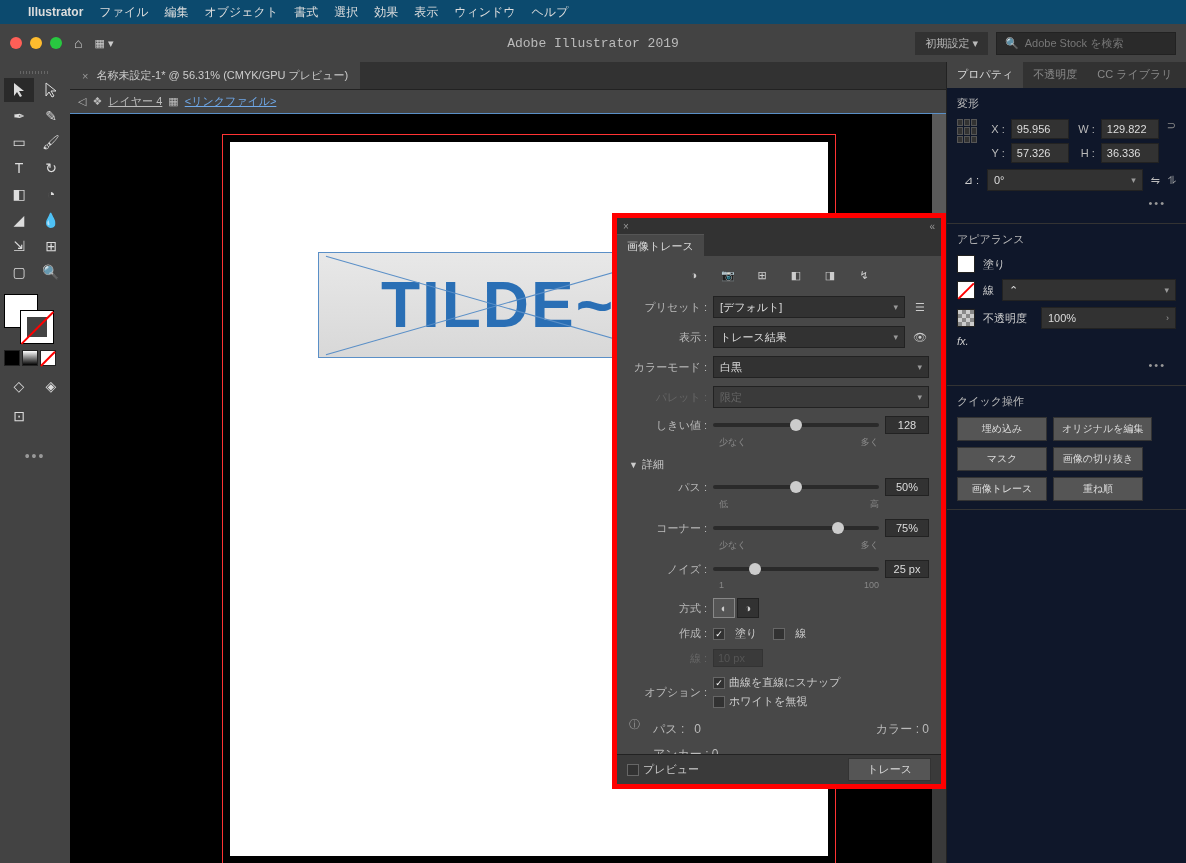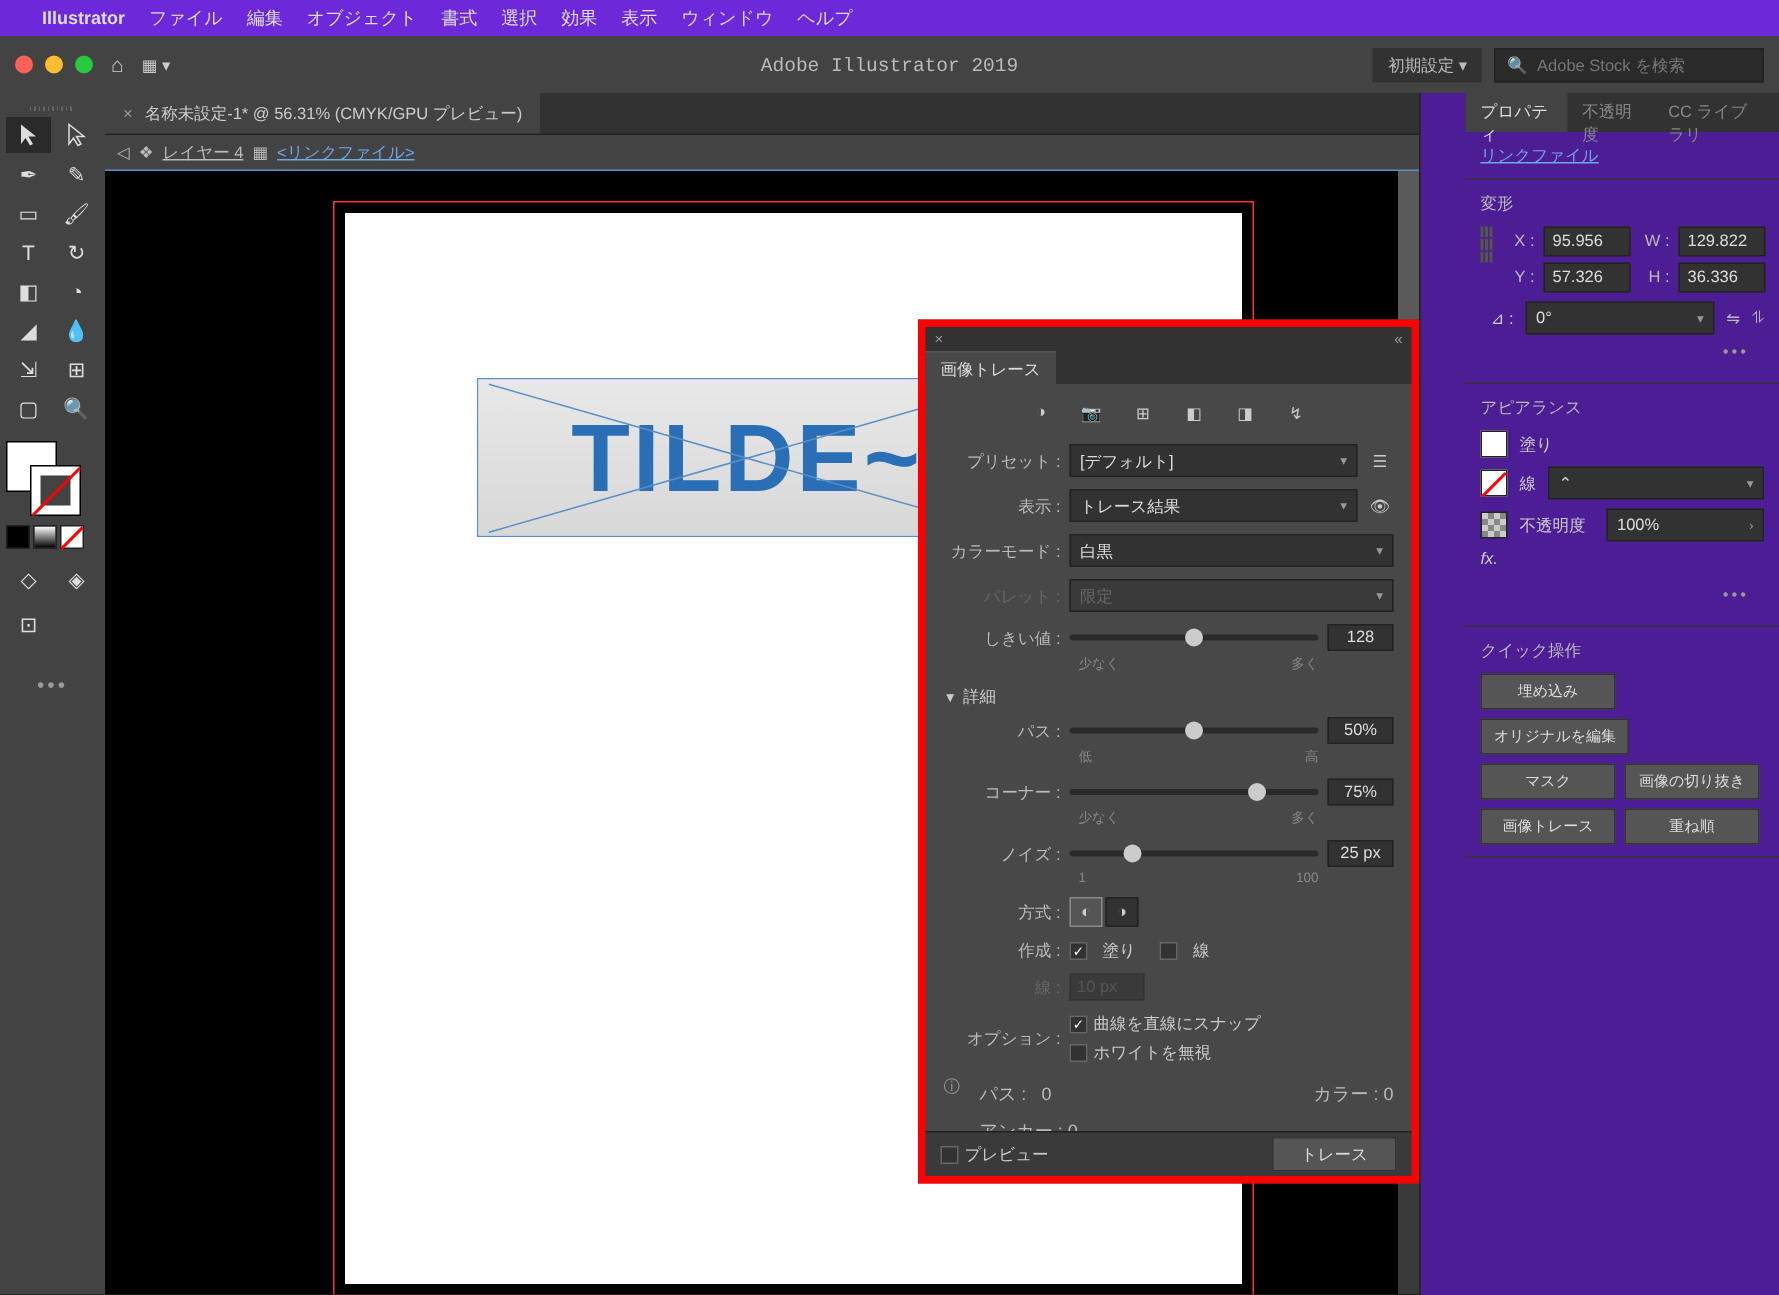--- a/index.html
+++ b/index.html
@@ -1,18 +1,18 @@
 <!DOCTYPE html>
 <html><head>
 <meta charset="utf-8">
 <style>
 * { margin: 0; padding: 0; box-sizing: border-box; font-family: -apple-system, "Hiragino Sans", sans-serif; }
 body { background: #323232; color: #ccc; font-size: 11px; width: 1186px; height: 863px; overflow: hidden; position: relative; }
 
-.menubar { height: 24px; background: #6d28d9; display: flex; align-items: center; padding: 4px 12px; gap: 16px; color: #ddd; font-size: 12px; }
+.menubar { height: 24px; background: #0c4a6e; display: flex; align-items: center; padding: 4px 12px; gap: 16px; color: #ddd; font-size: 12px; }
 .menubar .apple { font-size: 14px; }
 .menubar .app-name { font-weight: 600; }
 .menubar span { cursor: default; }
 
 .titlebar { height: 38px; background: #434343; display: flex; align-items: center; padding: 0 10px; position: relative; }
 .traffic { display: flex; gap: 8px; }
 .traffic span { width: 12px; height: 12px; border-radius: 50%; display: inline-block; }
 .tl-red { background: #ff5f57; }
 .tl-yellow { background: #febc2e; }
 .tl-green { background: #28c840; }
@@ -83,21 +83,21 @@
 .method-btn { width: 22px; height: 20px; background: #323232; border: 1px solid #222; display: flex; align-items: center; justify-content: center; cursor: pointer; }
 .method-btn.active { background: #555; border-color: #888; }
 .checkbox { width: 12px; height: 12px; background: #323232; border: 1px solid #666; display: inline-flex; align-items: center; justify-content: center; font-size: 9px; color: #fff; margin-right: 4px; vertical-align: middle; }
 .checkbox.checked::before { content: "✓"; }
 .disabled-input { width: 50px; background: #3a3a3a; border: 1px solid #333; color: #555; padding: 2px 4px; font-size: 11px; }
 .info-row { display: flex; gap: 20px; padding: 4px 0; color: #bbb; font-size: 12px; }
 .info-icon { width: 16px; color: #999; }
 .panel-footer { position: absolute; bottom: 0; left: 0; right: 0; height: 30px; background: #3a3a3a; border-top: 1px solid #222; display: flex; align-items: center; padding: 0 10px; justify-content: space-between; }
 .trace-btn { background: #555; border: 1px solid #333; color: #ddd; padding: 3px 18px; font-size: 11px; cursor: pointer; }
 
-.right-panels { width: 240px; background: #4c1d95; border-left: 1px solid #222; overflow-y: auto; padding-left: 30px; }
+.right-panels { width: 240px; background: #0f172a; border-left: 1px solid #222; overflow-y: auto; }
 .rp-tabs { display: flex; background: #323232; height: 26px; }
 .rp-tab { padding: 5px 10px; color: #888; font-size: 11px; cursor: pointer; }
 .rp-tab.active { background: #434343; color: #ddd; }
 .rp-section { padding: 8px 10px; border-bottom: 1px solid #333; }
 .rp-link { color: #6fa8e8; text-decoration: underline; font-size: 11px; }
 .rp-title { color: #bbb; font-size: 11px; margin-bottom: 8px; }
 .transform-grid { display: grid; grid-template-columns: 20px 1fr 20px 1fr; gap: 4px 6px; align-items: center; font-size: 11px; }
 .transform-grid .lbl { text-align: right; color: #bbb; }
 .num-input { background: #323232; border: 1px solid #222; color: #ddd; padding: 3px 5px; width: 58px; font-size: 11px; }
 .anchor-widget { width: 24px; height: 24px; display: grid; grid-template: repeat(3,1fr)/repeat(3,1fr); gap: 1px; }
@@ -231,23 +231,20 @@
     </div>
   </div>
 
   <div class="right-panels">
     <div class="rp-tabs">
       <div class="rp-tab active">プロパティ</div>
       <div class="rp-tab">不透明度</div>
       <div class="rp-tab">CC ライブラリ</div>
     </div>
     <div class="rp-section">
-      <span class="rp-link">リンクファイル</span>
-    </div>
-    <div class="rp-section">
       <div class="rp-title">変形</div>
       <div style="display:flex;gap:8px;align-items:flex-start">
         <div class="anchor-widget">
           <span></span>
             <span></span>
             <span></span>
             <span></span>
             <span></span>
             <span></span>
             <span></span>

